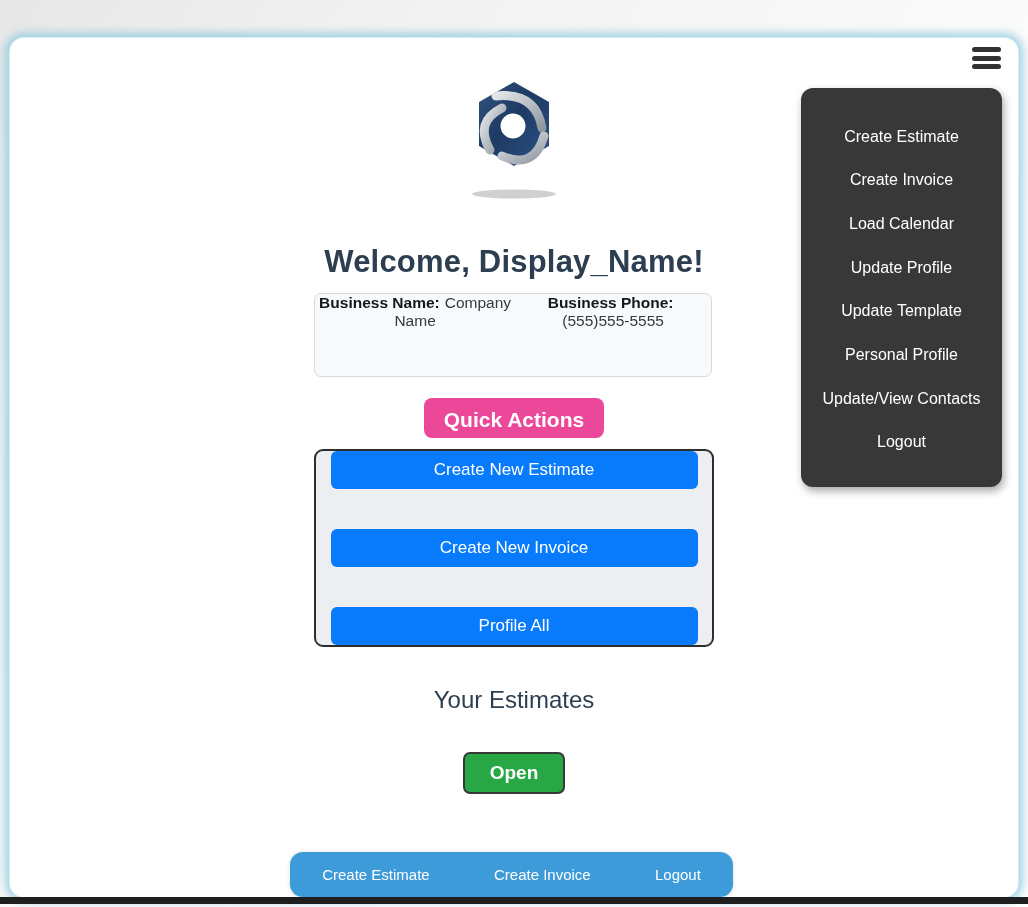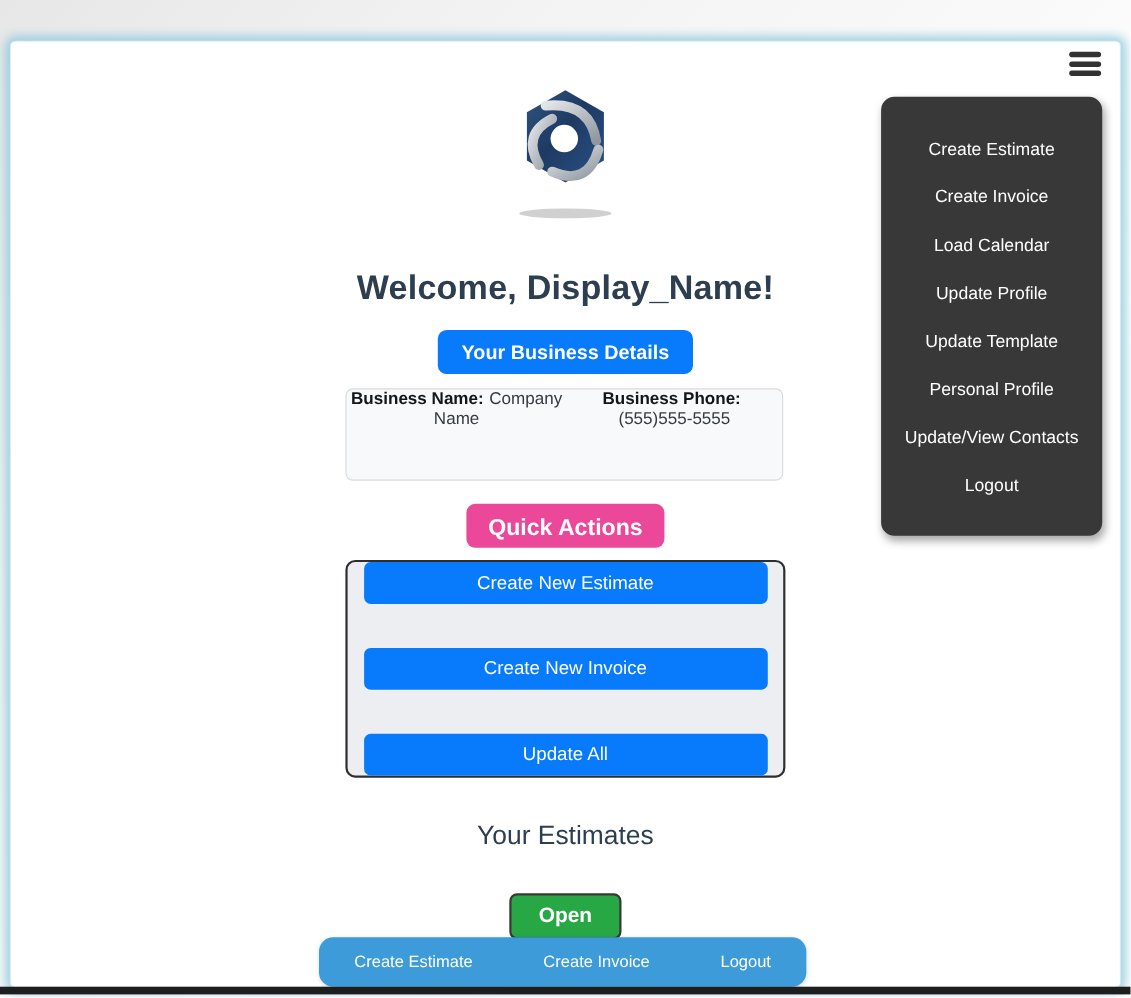--- a/index.html
+++ b/index.html
@@ -14,21 +14,21 @@
     width:1028px; height:907px;
     background:linear-gradient(135deg,#e7e7e7 0%,#f3f3f3 25%,#ffffff 70%);
     overflow:hidden;
   }
   
   .card {
     position:absolute;
     left:10px; top:38px;
     width:1008px; height:859px;
     background:#ffffff;
-    border-radius:4px;
+    border-radius:14px;
     box-shadow:0 0 0 1px #d8eef6, 0 0 9px 5px rgba(140,200,222,.8);
     overflow:hidden;
   }
   
   .hamburger {
     position:absolute; right:27px; top:47px;
     width:29px; height:22px;
     display:flex; flex-direction:column; justify-content:space-between;
     cursor:pointer; z-index:30;
   }
@@ -172,40 +172,39 @@
             <path d="M 40 84 Q 24 56 52 42"></path>
           </g>
           <circle cx="63" cy="60" r="12.5" fill="#ffffff"></circle>
         </svg>
       </div>
 
       
       <h1 class="welcome">Welcome, Display_Name!</h1>
 
       
-      <button class="btn btn-details">Your Business Details</button>
 
       
       <div class="details-box">
         <div class="detail-line">
           <strong>Business Name:</strong><span>Company Name</span>
         </div>
         <div class="detail-line">
           <strong>Business Phone:</strong><span>(555)555-5555</span>
         </div>
       </div>
 
       
       <button class="btn btn-quick">Quick Actions</button>
 
       
       <div class="quick-panel">
         <button class="btn btn-action">Create New Estimate</button>
         <button class="btn btn-action">Create New Invoice</button>
-        <button class="btn btn-action">Update All</button>
+        <button class="btn btn-action">Profile All</button>
       </div>
 
       
       <h2 class="estimates-heading">Your Estimates</h2>
 
       <button class="btn btn-open">Open</button>
 
     </div>
   </div>
 

